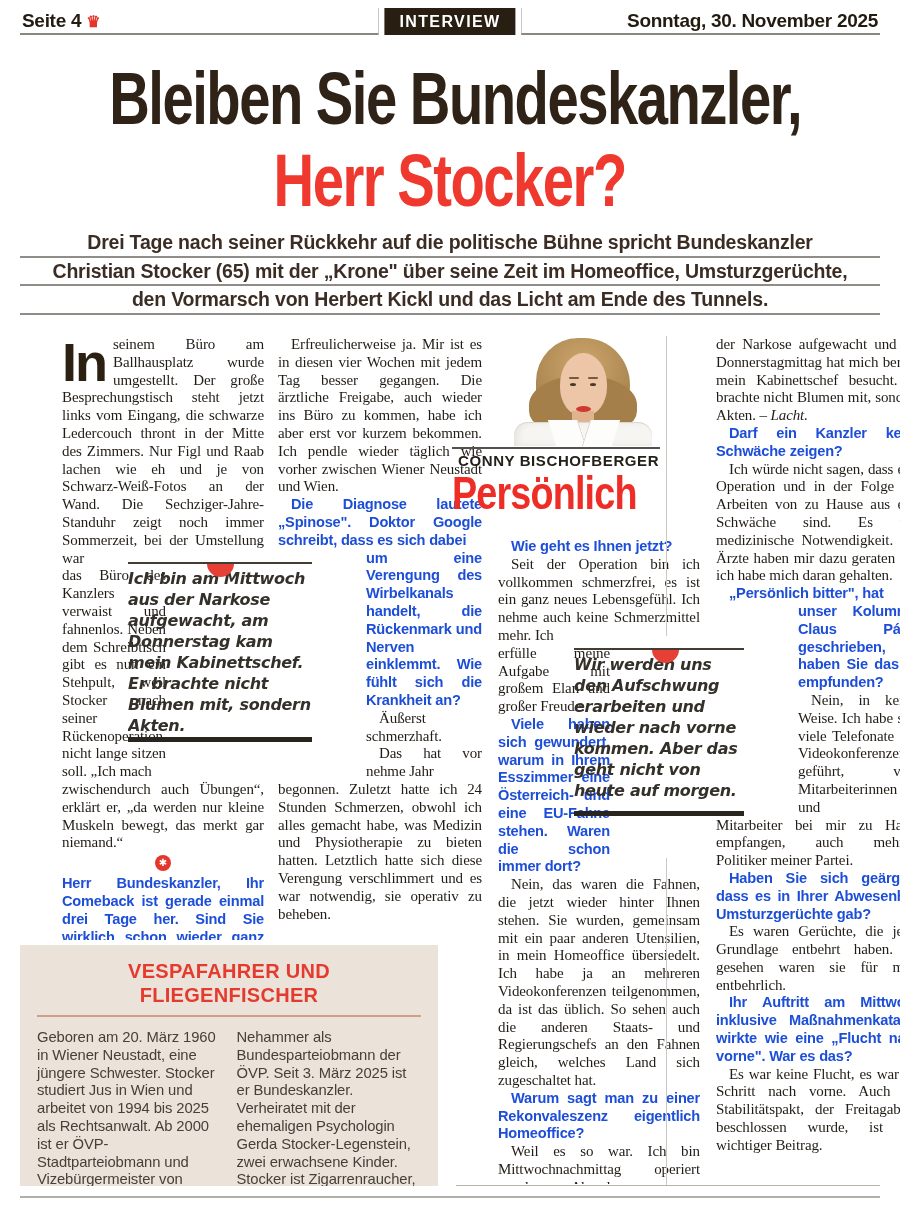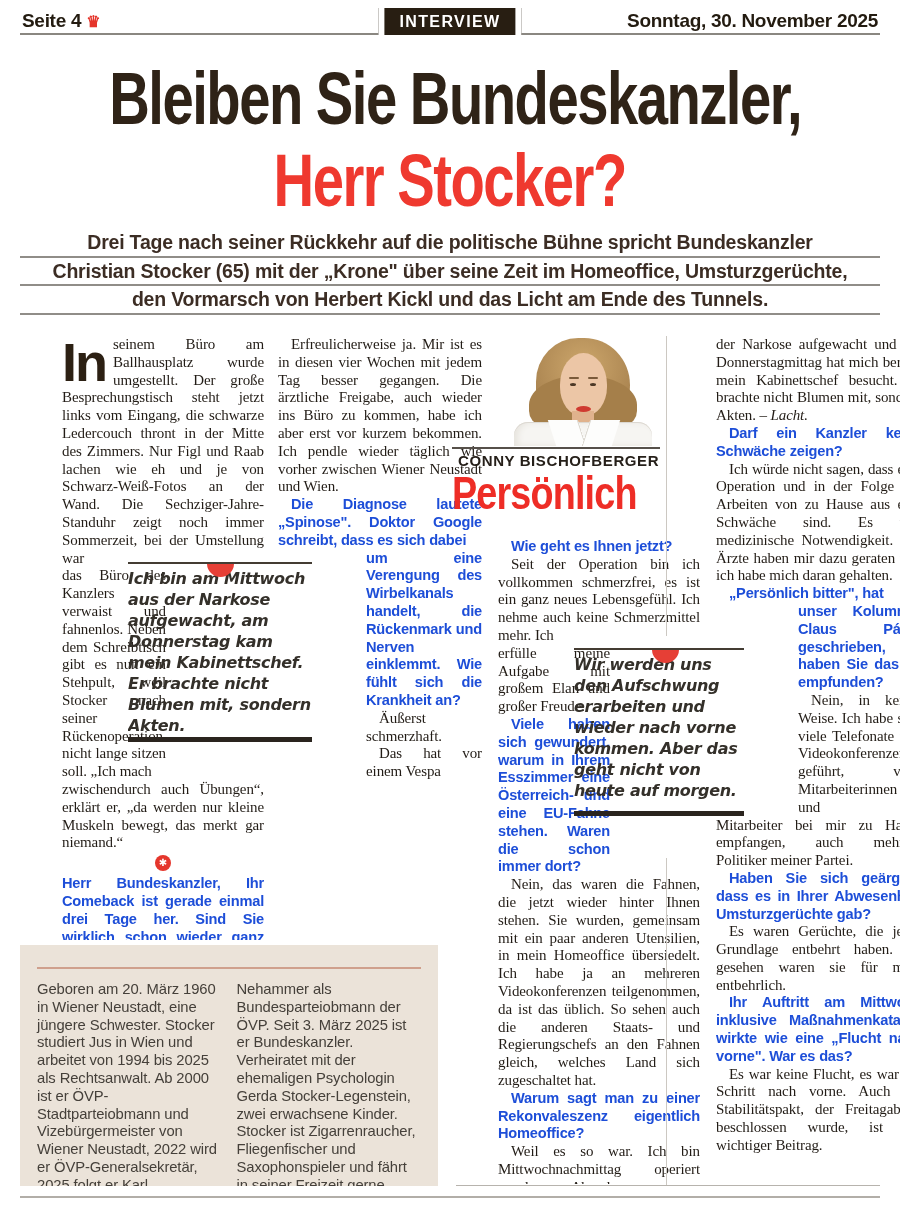--- a/index.html
+++ b/index.html
@@ -140,22 +140,23 @@
     <span class="pq-circle">❞</span>
     <span>Ich bin am Mittwoch aus der Narkose aufgewacht, am Donnerstag kam mein Kabinettschef. Er brachte nicht Blumen mit, sondern Akten.</span>
   </div>
 
   <div class="col" style="left:236px;top:336px;width:204px;height:604px;overflow:hidden;">
     <div class="bp ind">Erfreulicherweise ja. Mir ist es in diesen vier Wochen mit jedem Tag besser gegangen. Die ärztliche Freigabe, auch wieder ins Büro zu kommen, habe ich aber erst vor kurzem bekommen. Ich pendle wieder täglich wie vorher zwischen Wiener Neustadt und Wien.</div>
     <div class="q ind">Die Diagnose lautete „Spinose". Doktor Google schreibt, dass es sich dabei</div>
     <div class="nw2">
       <div class="q">um eine Verengung des Wirbelkanals handelt, die Rückenmark und Nerven einklemmt. Wie fühlt sich die Krankheit an?</div>
       <div class="bp ind">Äußerst schmerzhaft.</div>
-      <div class="bp ind">Das hat vor einem Vespa</div>
-    </div>
+      <div class="bp ind">Das hat vor nehme Jahr</div>
+    </div>
+    <div class="bp">begonnen. Zuletzt hatte ich 24 Stunden Schmerzen, obwohl ich alles gemacht habe, was Medizin und Physiotherapie zu bieten hatten. Letztlich hatte sich diese Verengung verschlimmert und es war notwendig, sie operativ zu beheben.</div>
   </div>
 
   <div class="photo">
     <div class="hair"></div>
     <div class="hair2"></div>
     <div class="face"></div>
     <div class="brow l"></div>
       <div class="brow r"></div>
     <div class="eye l"></div>
       <div class="eye r"></div>
@@ -198,20 +199,21 @@
       <div class="bp ind">Nein, in keiner Weise. Ich habe sehr viele Telefonate und Videokonferenzen geführt, viele Mitarbeiterinnen und</div>
     </div>
     <div class="bp">Mitarbeiter bei mir zu Hause empfangen, auch mehrere Politiker meiner Partei.</div>
     <div class="q ind">Haben Sie sich geärgert, dass es in Ihrer Abwesenheit Umsturzgerüchte gab?</div>
     <div class="bp ind">Es waren Gerüchte, die jeder Grundlage entbehrt haben. So gesehen waren sie für mich entbehrlich.</div>
     <div class="q ind">Ihr Auftritt am Mittwoch inklusive Maßnahmenkatalog wirkte wie eine „Flucht nach vorne". War es das?</div>
     <div class="bp ind">Es war keine Flucht, es war ein Schritt nach vorne. Auch der Stabilitätspakt, der Freitagabend beschlossen wurde, ist ein wichtiger Beitrag.</div>
   </div>
 
   <div class="infobox">
+    <div class="box-title">VESPAFAHRER UND FLIEGENFISCHER</div>
     <div class="box-rule"></div>
     <div class="box-cols">
       <div class="box-col">Geboren am 20. März 1960 in Wiener Neustadt, eine jüngere Schwester. Stocker studiert Jus in Wien und arbeitet von 1994 bis 2025 als Rechtsanwalt. Ab 2000 ist er ÖVP-Stadtparteiobmann und Vizebürgermeister von Wiener Neustadt, 2022 wird er ÖVP-Generalsekretär, 2025 folgt er Karl</div>
       <div class="box-col">Nehammer als Bundesparteiobmann der ÖVP. Seit 3. März 2025 ist er Bundeskanzler. Verheiratet mit der ehemaligen Psychologin Gerda Stocker-Legenstein, zwei erwachsene Kinder. Stocker ist Zigarrenraucher, Fliegenfischer und Saxophonspieler und fährt in seiner Freizeit gerne Vespa.</div>
     </div>
   </div>
 
   <div class="vrule vr1"></div>
   <div class="vrule vr2"></div>
   <div class="brule1"></div>

